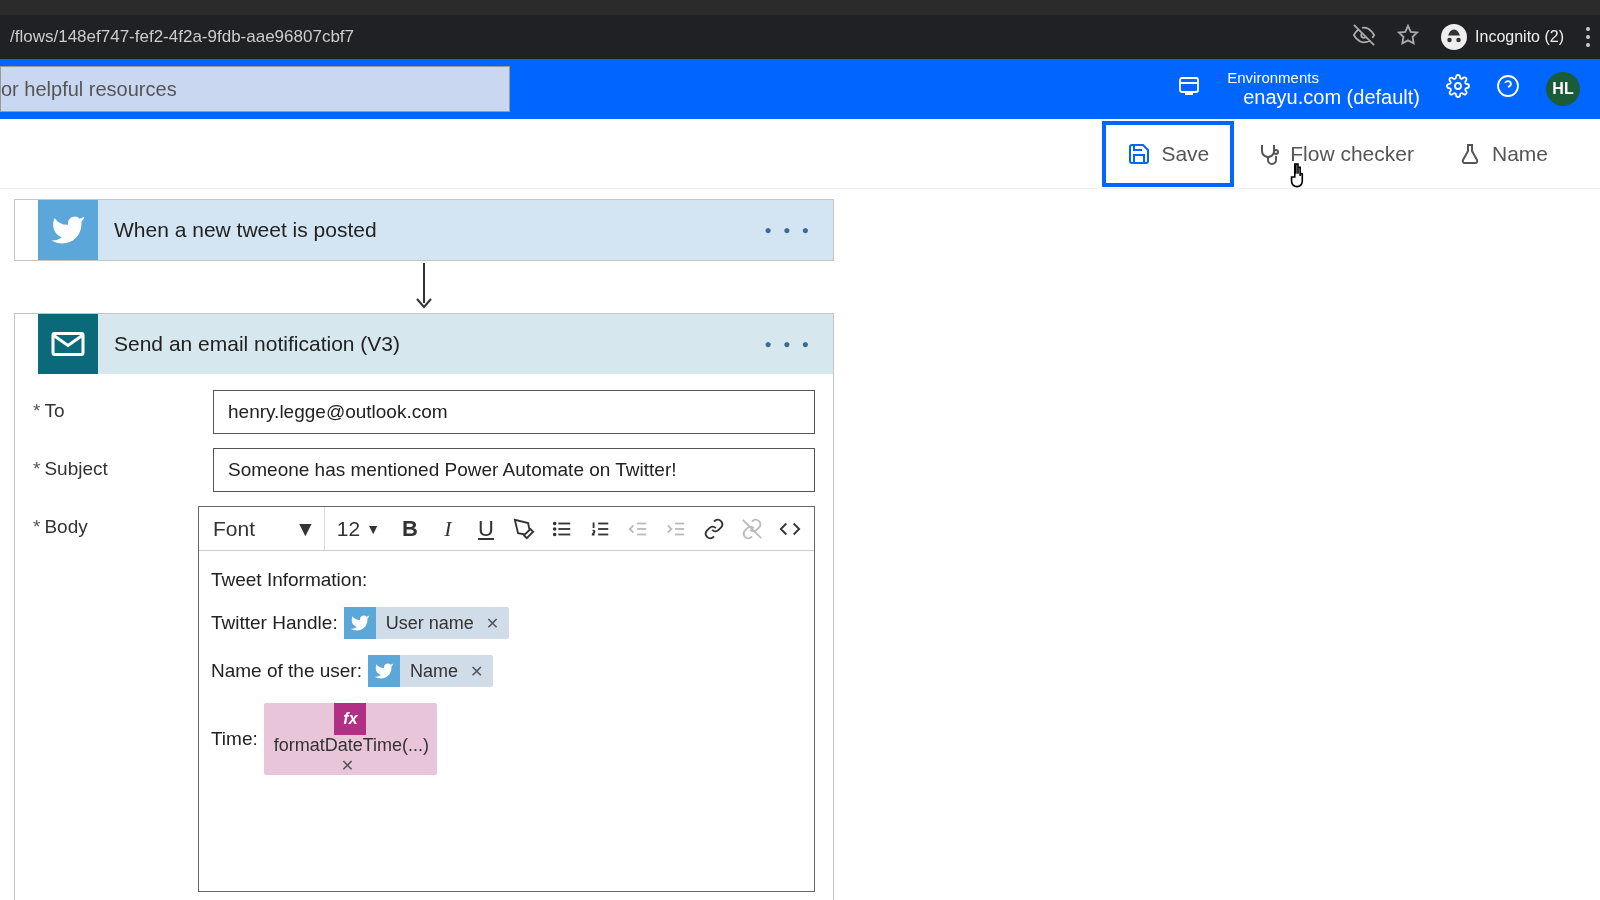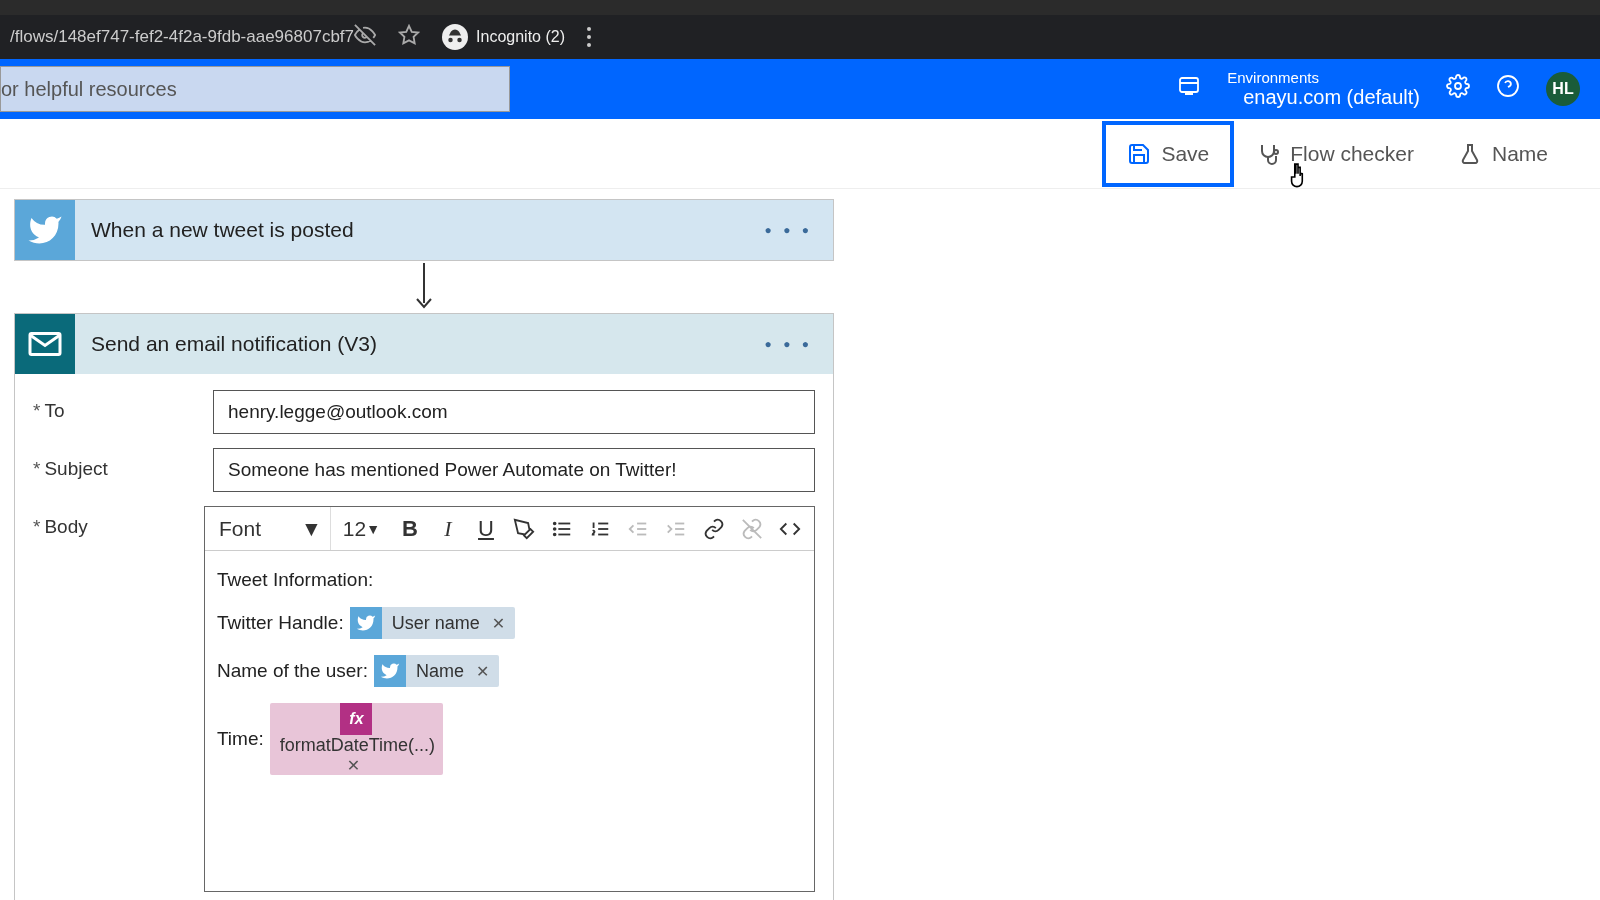--- a/index.html
+++ b/index.html
@@ -1,20 +1,20 @@
 <!DOCTYPE html>
 <html><head>
 <meta charset="utf-8">
 <style>
   * { box-sizing: border-box; margin: 0; padding: 0; }
   body { font-family: "Segoe UI", Arial, sans-serif; background: #fff; width: 1600px; height: 900px; overflow: hidden; }
   
   
   .browser-bar { background: #2b2b2b; height: 15px; }
-  .url-bar { background: #202124; height: 44px; display: flex; align-items: center; padding: 0 10px; color: #ccc; font-size: 17px; justify-content: flex-start; }
+  .url-bar { background: #202124; height: 44px; display: flex; align-items: center; padding: 0 10px; color: #ccc; font-size: 17px; justify-content: space-between; }
   .url-text { overflow: hidden; white-space: nowrap; }
   .url-right { display: flex; align-items: center; gap: 22px; }
   .chrome-icon { color: #aaa; cursor: pointer; }
   .incognito-badge { display: flex; align-items: center; gap: 8px; font-size: 16px; color: #eee; }
   .incognito-circle { width: 26px; height: 26px; background: #eee; border-radius: 50%; display: flex; align-items: center; justify-content: center; color: #333; font-size: 14px; }
   .chrome-dots { display: flex; flex-direction: column; gap: 4px; }
   .chrome-dots span { width: 4px; height: 4px; background: #ccc; border-radius: 50%; }
   
   
   .pa-header { background: #0066ff; height: 60px; display: flex; align-items: center; justify-content: space-between; padding-right: 20px; }
@@ -28,21 +28,21 @@
   
   .toolbar { height: 70px; display: flex; justify-content: flex-end; align-items: center; padding: 0 30px; gap: 0; border-bottom: 1px solid #eee; }
   .tool-btn { display: flex; align-items: center; gap: 10px; font-size: 21px; color: #555; padding: 18px 22px; cursor: pointer; }
   .tool-btn.active { border: 3px solid #0066ff; background: #fff; box-shadow: 0 0 0 1px #0066ff inset; }
   .tool-btn svg { width: 24px; height: 24px; }
   
   
   .canvas { padding: 10px 14px; }
   
   .card { width: 820px; background: #fff; border: 1px solid #c5c5c5; }
-  .card-header { display: flex; align-items: center; height: 60px; }
+  .card-header { display: flex; align-items: center; height: 60px; margin-left: 23px; }
   .card-header.twitter { background: #d3e5f2; }
   .card-header.email { background: #d6e7ed; }
   .card-icon { width: 60px; height: 60px; display: flex; align-items: center; justify-content: center; }
   .card-icon.twitter-ic { background: #5ba7d9; }
   .card-icon.email-ic { background: #0a6a7a; }
   .card-title { flex: 1; font-size: 21px; color: #222; padding-left: 16px; }
   .card-menu { padding: 0 20px; color: #3a6a9a; font-size: 12px; letter-spacing: 4px; cursor: pointer; }
   
   .arrow-connector { width: 820px; height: 52px; display: flex; justify-content: center; align-items: center; }
   .arrow-connector svg { height: 48px; }
@@ -50,21 +50,21 @@
   .card-body { padding: 16px 18px; background: #fff; }
   .field-row { display: flex; align-items: flex-start; margin-bottom: 14px; }
   .field-label { width: 180px; font-size: 19px; color: #333; padding-top: 10px; }
   .field-label .req { color: #555; margin-right: 4px; }
   .field-input { flex: 1; }
   .text-input { width: 100%; height: 44px; border: 1px solid #555; padding: 0 14px; font-size: 19px; color: #222; font-family: inherit; }
   
   .rich-box { border: 1px solid #666; }
   .rich-toolbar { height: 44px; border-bottom: 1px solid #ccc; display: flex; align-items: center; padding: 0 6px; gap: 2px; }
   .font-dropdown { display: flex; align-items: center; font-size: 21px; color: #333; padding: 0 8px; gap: 40px; cursor: pointer; border-right: 1px solid #ddd; height: 100%; }
-  .size-dropdown { display: flex; align-items: center; font-size: 21px; color: #333; padding: 0 10px; cursor: pointer; }
+  .size-dropdown { display: flex; align-items: center; font-size: 21px; color: #333; padding: 0 10px; gap: 6px; cursor: pointer; }
   .rt-btn { width: 36px; height: 36px; display: flex; align-items: center; justify-content: center; cursor: pointer; color: #333; font-size: 22px; }
   .rt-btn.weak { color: #bbb; }
   .rt-btn svg { width: 22px; height: 22px; }
   
   .rich-content { padding: 18px 12px; min-height: 340px; font-size: 19px; color: #222; }
   .rich-content .line { margin-bottom: 16px; display: flex; align-items: center; flex-wrap: wrap; gap: 6px; }
   
   .token { display: inline-flex; align-items: center; border-radius: 2px; font-size: 18px; }
   .token.dyn { background: #d0dde8; }
   .token.expr { background: #e8c5d8; flex-direction: column; }

